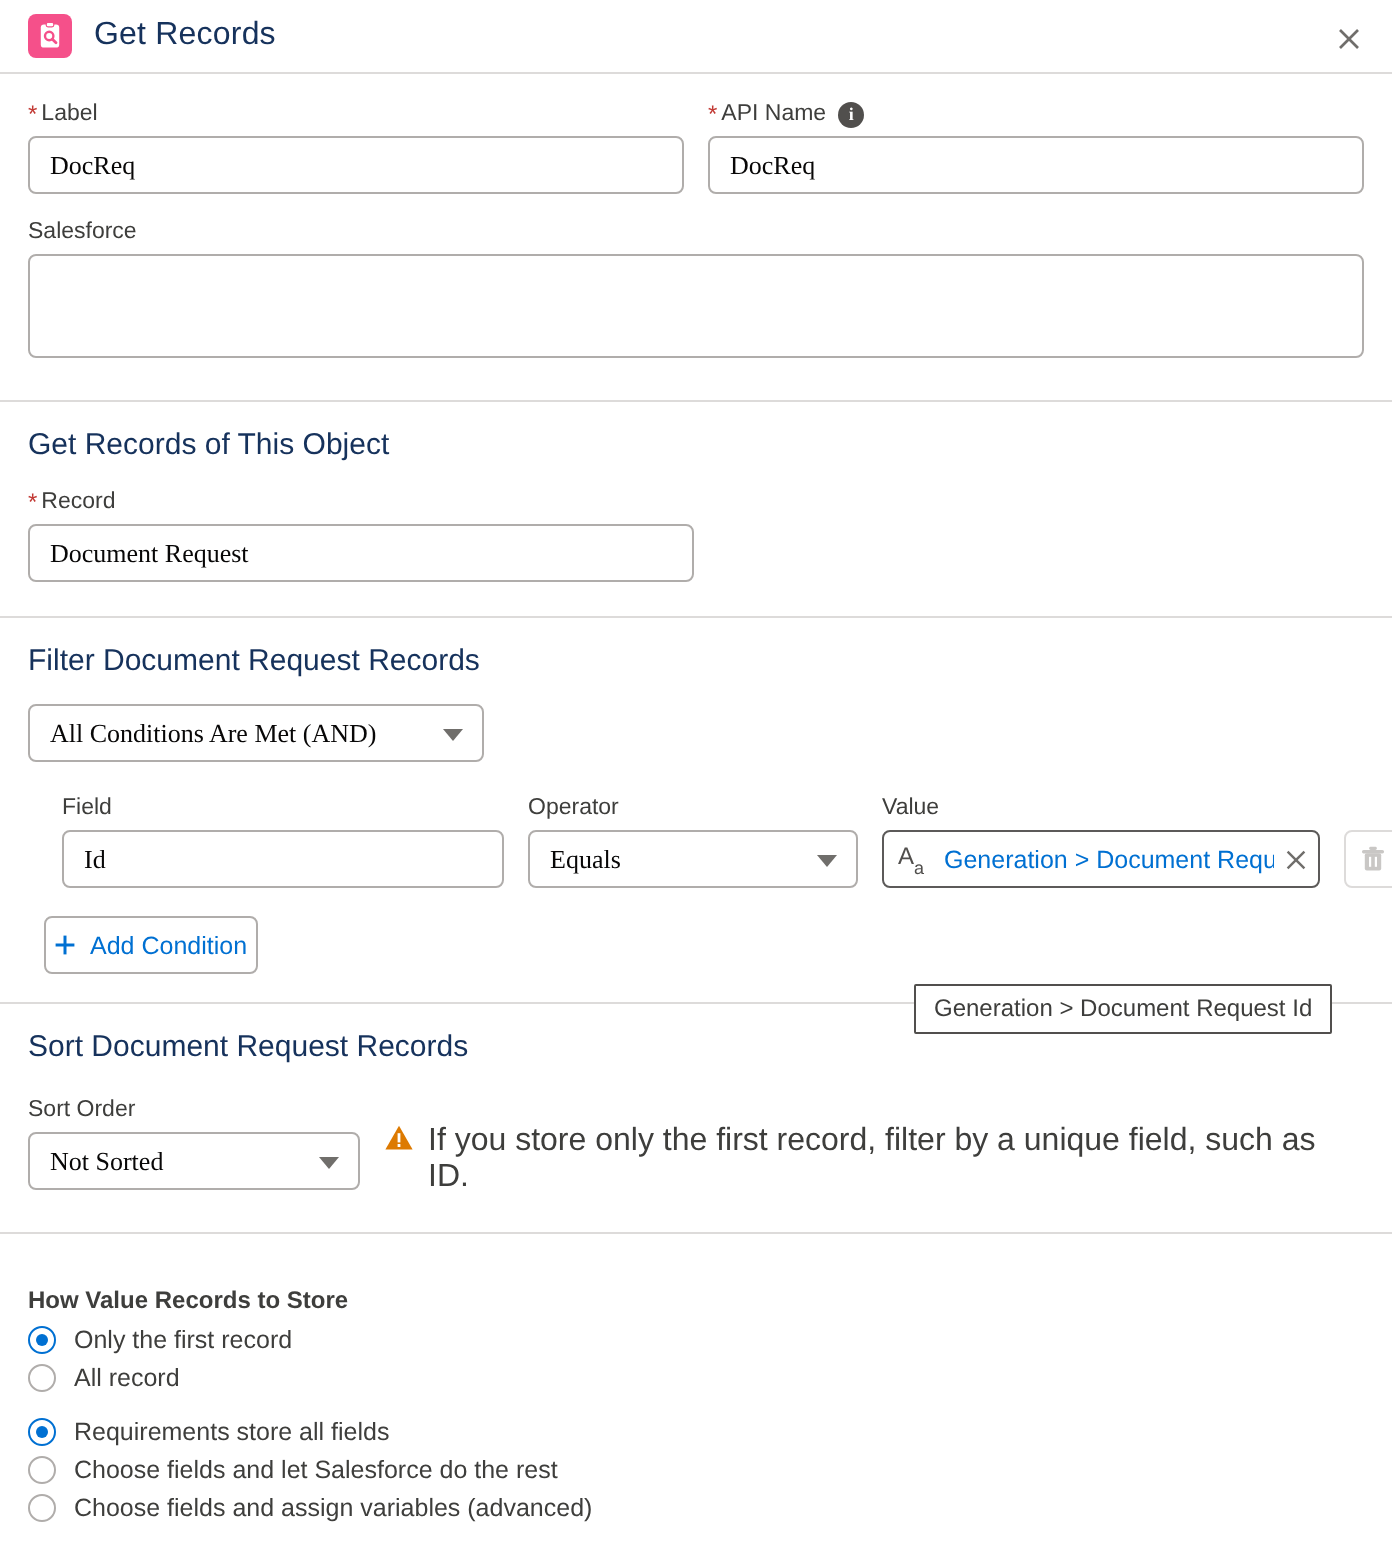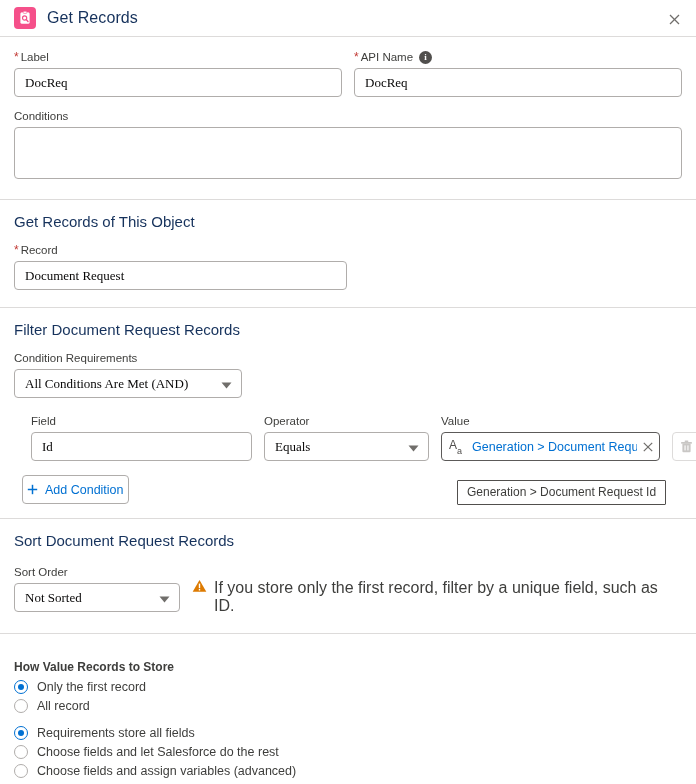--- a/index.html
+++ b/index.html
@@ -268,21 +268,21 @@
         <span class="req-star">*</span>
         <span>API Name</span>
         <span class="info-icon">i</span>
       </div>
       <input class="inp" type="text" value="DocReq" style="">
     </div>
   </div>
 
   <div style="margin-top:12px;">
     <div class="field-label">
-      <span>Conditions</span>
+      <span>Salesforce</span>
     </div>
     <textarea class="inp" style=""></textarea>
   </div>
 </div>
 
 <div class="divider"></div>
 
 <div class="block" style="padding-bottom:17px;">
   <div class="section-heading">Get Records of This Object</div>
   <div style="width:333px;">
@@ -293,21 +293,20 @@
     <input class="inp" type="text" value="Document Request" style="">
   </div>
 </div>
 
 <div class="divider"></div>
 
 <div class="block" style="padding-bottom:14px; position:relative;">
   <div class="section-heading">Filter Document Request Records</div>
 
   <div style="width:228px;">
-    <div class="field-label">Condition Requirements</div>
     <div class="select-wrap">
       <input class="inp" type="text" readonly="" value="All Conditions Are Met (AND)" style="">
       <span class="caret">
         <svg width="11" height="7" viewBox="0 0 11 7">
             <path d="M0.5 0.5 L10.5 0.5 L5.5 6.5 Z" fill="#706e6b"></path>
           </svg>
       </span>
     </div>
   </div>
 
@@ -364,21 +363,21 @@
       <span class="plus">
         <svg width="11" height="11" viewBox="0 0 11 11">
           <line x1="5.5" y1="0.8" x2="5.5" y2="10.2" stroke="#0070d2" stroke-width="1.5"></line>
           <line x1="0.8" y1="5.5" x2="10.2" y2="5.5" stroke="#0070d2" stroke-width="1.5"></line>
         </svg>
       </span>
       <span>Add Condition</span>
     </div>
   </div>
 
-  <div class="tooltip" style="left:457px; top:172px;">
+  <div class="tooltip" style="left:457px; top:183px;">
     <span>Generation &gt; Document Request Id</span>
   </div>
 </div>
 
 <div class="divider"></div>
 
 <div class="block" style="padding-bottom:18px;">
   <div class="section-heading">Sort Document Request Records</div>
 
   <div class="sort-row">

